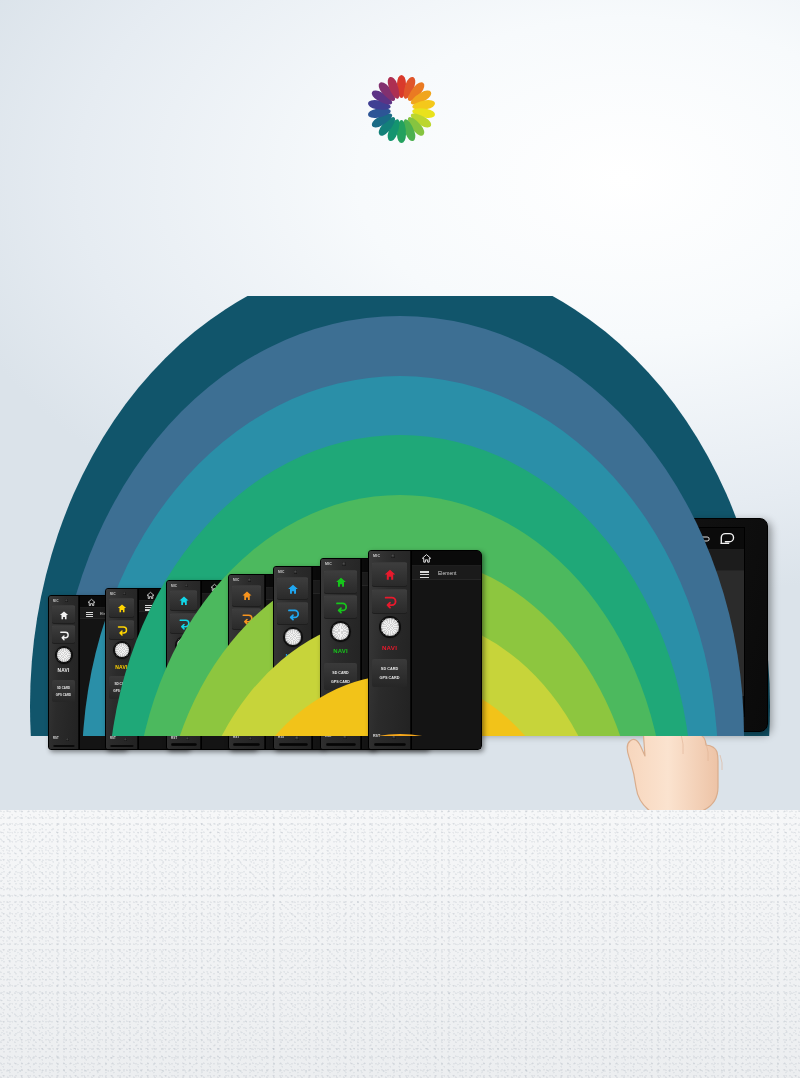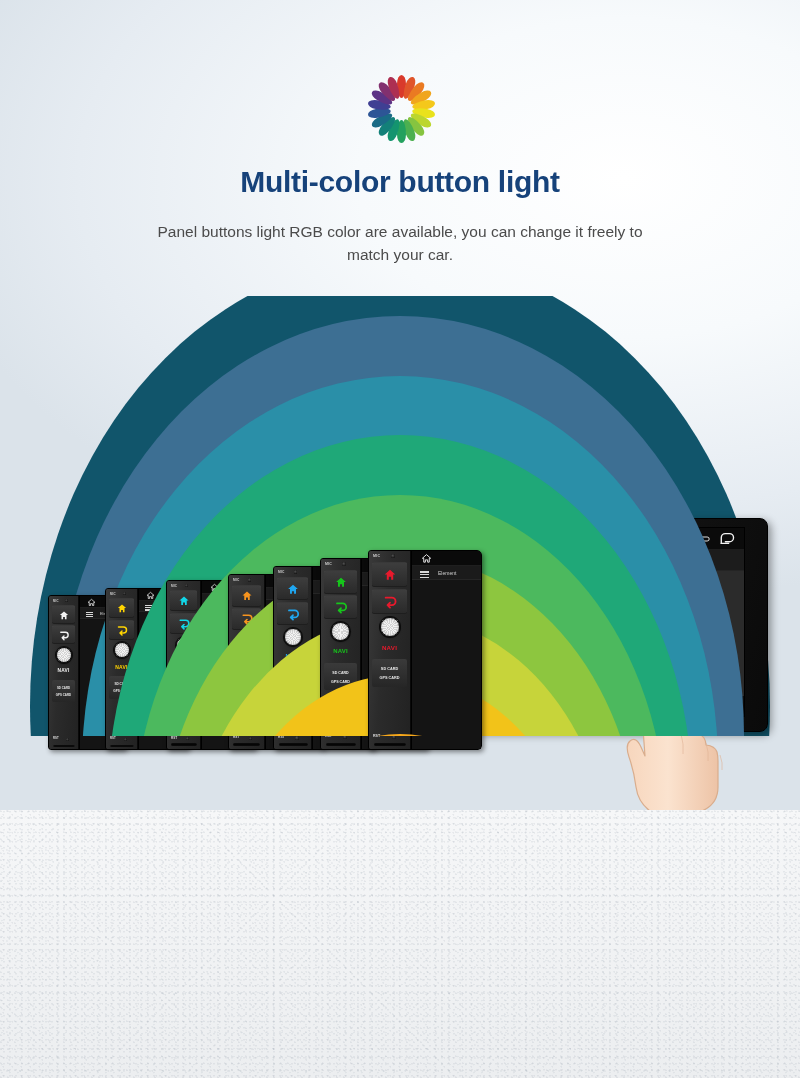--- a/index.html
+++ b/index.html
@@ -262,22 +262,20 @@
       <div class="petal" style="background: rgb(20, 148, 111); transform: rotate(200deg);"></div>
       <div class="petal" style="background: rgb(19, 128, 121); transform: rotate(220deg);"></div>
       <div class="petal" style="background: rgb(26, 107, 134); transform: rotate(240deg);"></div>
       <div class="petal" style="background: rgb(45, 85, 150); transform: rotate(260deg);"></div>
       <div class="petal" style="background: rgb(63, 63, 147); transform: rotate(280deg);"></div>
       <div class="petal" style="background: rgb(92, 51, 133); transform: rotate(300deg);"></div>
       <div class="petal" style="background: rgb(130, 48, 111); transform: rotate(320deg);"></div>
       <div class="petal" style="background: rgb(173, 47, 82); transform: rotate(340deg);"></div>
     </div>
 
-  <div id="hero-title">Multi-color button light</div>
-  <div id="hero-sub">Panel buttons light RGB color are available, you can change it freely to match your car.</div>
 
   <div id="rainbow">
       <div class="band" style="width: 740px; height: 900px; background: rgb(17, 85, 107); bottom: -420px; z-index: 0;"></div>
       <div class="band" style="width: 688px; height: 840.2px; background: rgb(61, 111, 147); bottom: -420px; z-index: 1;"></div>
       <div class="band" style="width: 636px; height: 780.4px; background: rgb(42, 143, 168); bottom: -420px; z-index: 2;"></div>
       <div class="band" style="width: 584px; height: 720.6px; background: rgb(31, 168, 120); bottom: -420px; z-index: 3;"></div>
       <div class="band" style="width: 532px; height: 660.8px; background: rgb(76, 185, 94); bottom: -420px; z-index: 4;"></div>
       <div class="band" style="width: 480px; height: 601px; background: rgb(141, 198, 63); bottom: -420px; z-index: 5;"></div>
       <div class="band" style="width: 428px; height: 541.2px; background: rgb(199, 212, 58); bottom: -420px; z-index: 6;"></div>
       <div class="band" style="width: 376px; height: 481.4px; background: rgb(242, 195, 25); bottom: -420px; z-index: 7;"></div>

